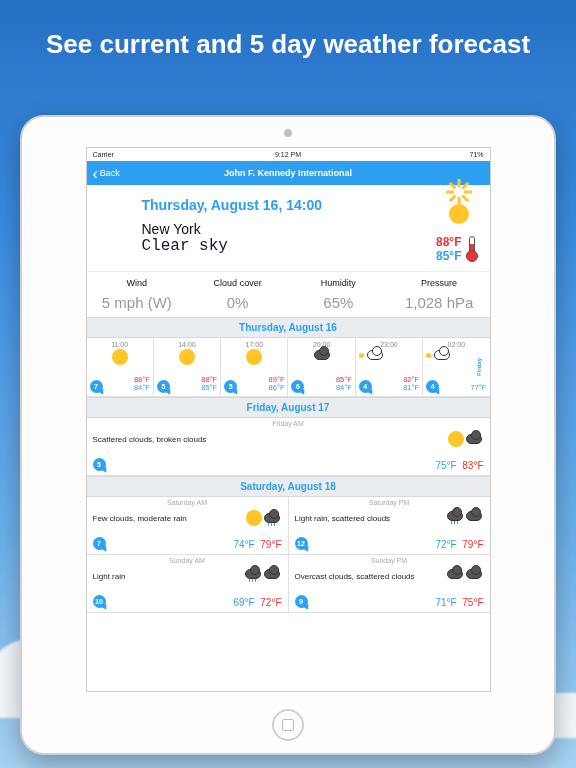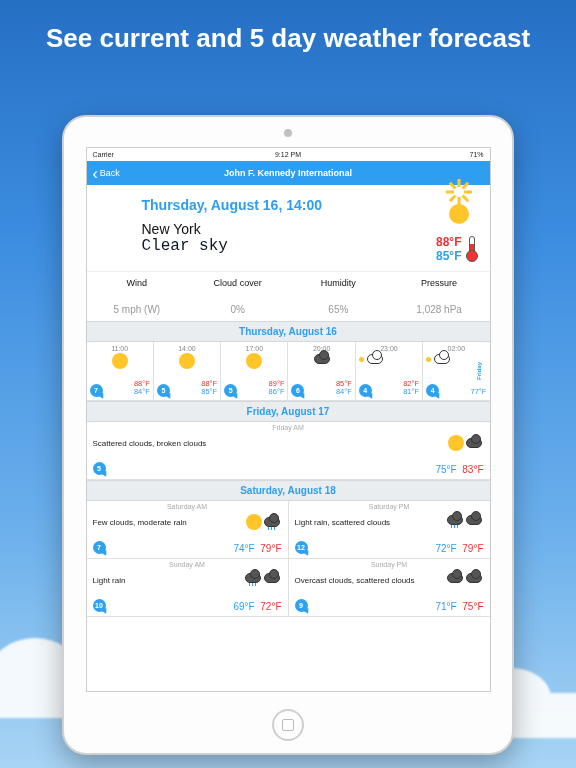--- a/index.html
+++ b/index.html
@@ -9,25 +9,25 @@
     font-family: -apple-system, Helvetica, Arial, sans-serif;
     overflow: hidden;
     position: relative;
   }
   .cloud { position: absolute; background: white; border-radius: 50px; opacity: 0.9; filter: blur(1px); }
   .cloud1 { width: 180px; height: 50px; bottom: 50px; left: -40px; }
   .cloud1::before { content:""; position:absolute; width:90px; height:70px; background:white; border-radius:50%; left:30px; top:-30px;}
   .cloud2 { width: 160px; height: 45px; bottom: 30px; right: -30px; }
   .cloud2::before { content:""; position:absolute; width:80px; height:60px; background:white; border-radius:50%; left:25px; top:-25px;}
 
-  .headline { color: white; font-size: 26px; font-weight: 700; text-align: center; padding: 22px 30px 12px; line-height: 1.24; }
+  .headline { color: white; font-size: 26px; font-weight: 700; text-align: center; padding: 28px 30px 12px; line-height: 1.24; }
 
   .ipad {
     position: absolute; left: 50%; top: 115px; transform: translateX(-50%);
-    width: 452px; height: 640px;
+    width: 536px; height: 640px;
     background: #fdfdfd; border: 2px solid #d0d0d0; border-radius: 24px;
     box-shadow: 0 10px 28px rgba(0,0,0,0.3);
     display: flex; flex-direction: column; align-items: center;
   }
   .camera { width: 8px; height: 8px; background: #c0c0c0; border-radius: 50%; margin-top: 12px; }
   .homebtn { position: absolute; bottom: 12px; left: 50%; transform: translateX(-50%);
     width: 32px; height: 32px; border: 2px solid #cfcfcf; border-radius: 50%;
     display:flex; align-items:center; justify-content:center;}
   .homebtn::after { content:""; width:10px; height:10px; border:1px solid #bbb; border-radius:2px;}
 
@@ -64,21 +64,21 @@
   .temps .tcol { text-align:right; font-size:12px; font-weight:700;}
   .thi { color:#e33;}
   .tlo { color:#2e9ff0;}
   .thermo { width:10px; height:26px; position:relative;}
   .thermo::before{content:"";position:absolute;left:3px;top:0;width:4px;height:18px;border:1px solid #555;border-radius:3px 3px 0 0;background:linear-gradient(180deg,#fff 40%,#e33 40%);}
   .thermo::after{content:"";position:absolute;left:0;bottom:0;width:10px;height:10px;background:#e33;border:1px solid #555;border-radius:50%;}
 
   .metrics { display:flex; border-top:1px solid #eee; }
   .metric { flex:1; text-align:center; padding:6px 2px;}
   .metric .lab { font-size:9px; color:#111; }
-  .metric .val { font-size:10px; color:#999; margin-top:16px;}
+  .metric .val { font-size:15px; color:#999; margin-top:6px;}
 
   .dayhdr { background:#e9edef; padding:4px 10px; color:#2e9ff0; font-size:10px; font-weight:700; border-top:1px solid #d5d9db; border-bottom:1px solid #d5d9db;text-align:center;}
   .hrow { display:flex; border-bottom:1px solid #e0e0e0;}
   .hslot { flex:1; border-right:1px solid #e0e0e0; padding:3px 3px 4px; position:relative; height:58px;}
   .hslot:last-child{border-right:none;}
   .hslot .ht { font-size:7px; color:#888; text-align:center;}
   .hslot .hicon { text-align:center; margin:2px 0;}
   .hslot .hrow2 { display:flex; align-items:flex-end; justify-content:space-between; position:absolute; bottom:3px; left:3px; right:3px;}
   .beaufort { width:13px; height:13px; background:#2ea1f0; border-radius:50%; color:#fff; font-size:7px; font-weight:700; display:flex; align-items:center; justify-content:center; position:relative;}
   .beaufort::after{content:"";position:absolute;right:-2px;bottom:-2px;width:0;height:0;border-left:3px solid transparent;border-top:5px solid #2ea1f0;border-right:3px solid transparent;transform:rotate(-30deg);}

